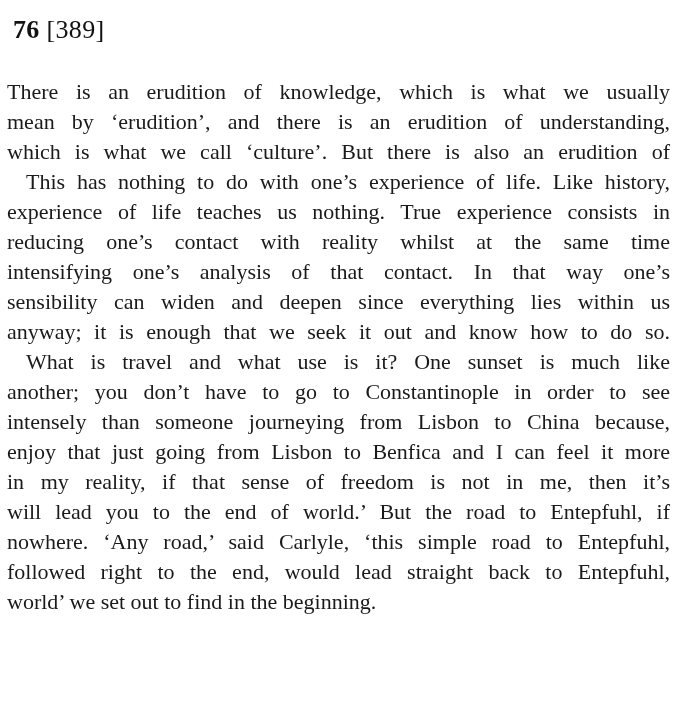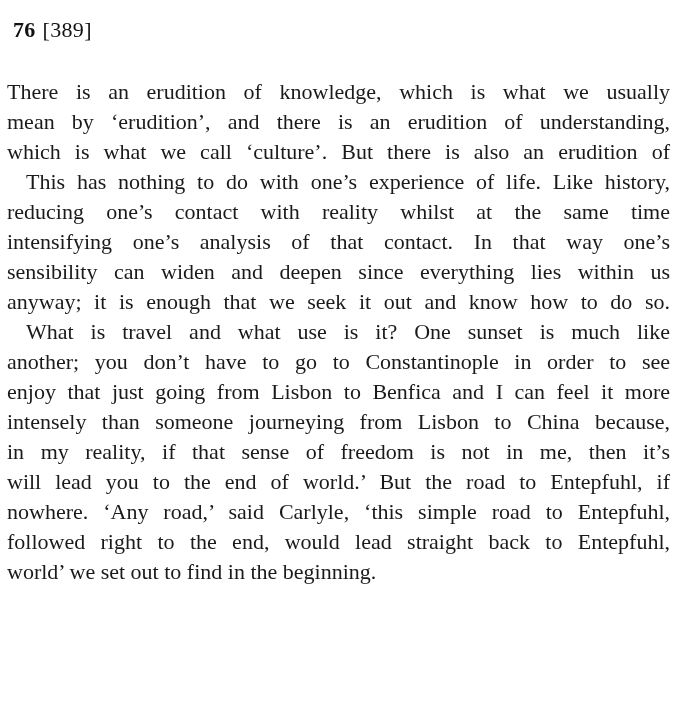--- a/index.html
+++ b/index.html
@@ -15,21 +15,21 @@
     color: #1a1a1a;
   }
   .page {
     box-sizing: border-box;
     width: 694px;
     height: 718px;
     padding: 16px 24px 0 7px;
     background: #ffffff;
   }
   .header {
-    font-size: 22px;
+    font-size: 26px;
     line-height: 28px;
     margin: 0 0 33px 6px;
     color: #121212;
     letter-spacing: 0.3px;
   }
   .header-num {
     font-weight: 700;
   }
   .header-bracket {
     margin-left: 7px;
@@ -60,30 +60,31 @@
     <span class="header-num">76</span><span class="header-bracket">[389]</span>
   </div>
   <div class="body-text">
       <div class="paragraph">
         <div class="line">There is an erudition of knowledge, which is what we usually</div>
         <div class="line">mean by ‘erudition’, and there is an erudition of understanding,</div>
         <div class="line">which is what we call ‘culture’. But there is also an erudition of</div>
       </div>
       <div class="paragraph">
         <div class="line indent">This has nothing to do with one’s experience of life. Like history,</div>
+        <div class="line">experience of life teaches us nothing. True experience consists in</div>
         <div class="line">reducing one’s contact with reality whilst at the same time</div>
         <div class="line">intensifying one’s analysis of that contact. In that way one’s</div>
         <div class="line">sensibility can widen and deepen since everything lies within us</div>
         <div class="line">anyway; it is enough that we seek it out and know how to do so.</div>
       </div>
       <div class="paragraph">
         <div class="line indent">What is travel and what use is it? One sunset is much like</div>
         <div class="line">another; you don’t have to go to Constantinople in order to see</div>
+        <div class="line">intensely than someone journeying from Lisbon to China because,</div>
         <div class="line">enjoy that just going from Lisbon to Benfica and I can feel it more</div>
-        <div class="line">intensely than someone journeying from Lisbon to China because,</div>
         <div class="line">in my reality, if that sense of freedom is not in me, then it’s</div>
         <div class="line">will lead you to the end of world.’ But the road to Entepfuhl, if</div>
         <div class="line">nowhere. ‘Any road,’ said Carlyle, ‘this simple road to Entepfuhl,</div>
         <div class="line">followed right to the end, would lead straight back to Entepfuhl,</div>
         <div class="line para-end">world’ we set out to find in the beginning.</div>
       </div>
     </div>
 </div>
 
 </body></html>

